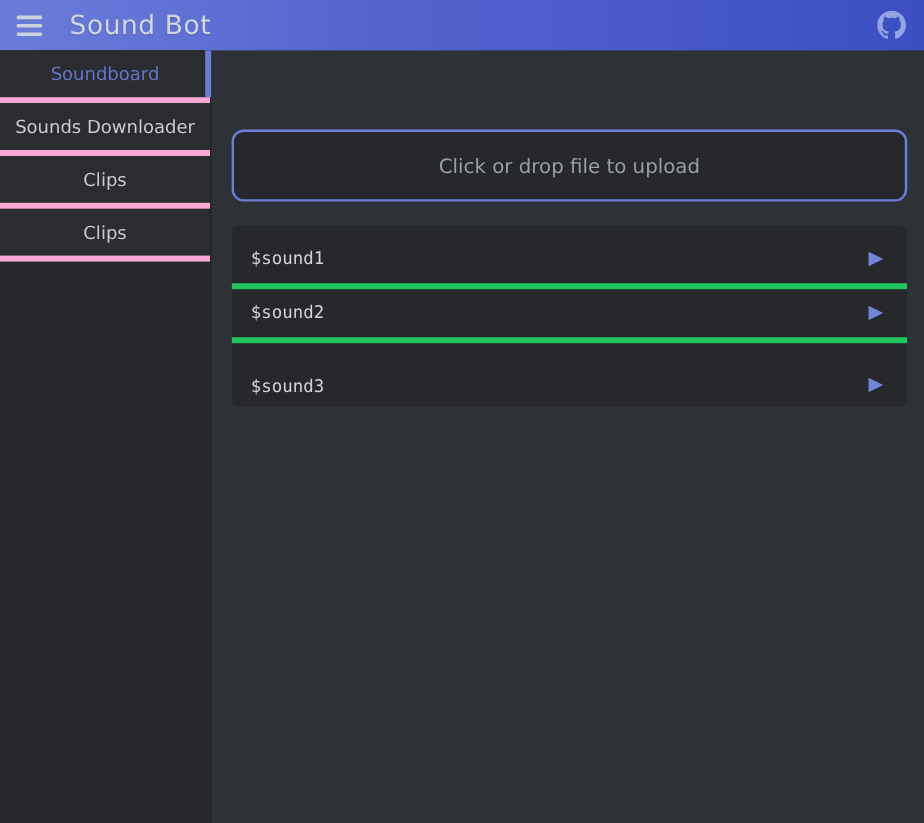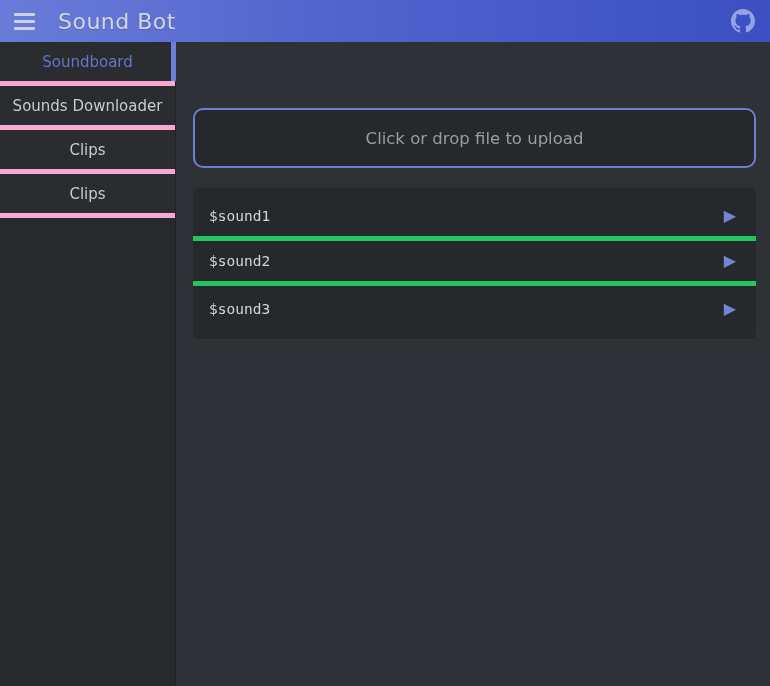--- a/index.html
+++ b/index.html
@@ -109,21 +109,21 @@
   }
   .sound-row {
     height: 45px;
     display: flex; align-items: center;
     padding: 0 16px;
     font-family: "DejaVu Sans Mono", "Liberation Mono", monospace;
     font-size: 14.5px;
     color: #d2d4d6;
     border-bottom: 5px solid #22c55e;
   }
-  .sound-row:last-child { border-bottom: none; }
+  .sound-row:last-child { border-bottom: none; align-items: flex-end; }
   .play-button {
     margin-left: auto;
     background: transparent; border: none;
     color: #7185d9;
     font-size: 16px;
     line-height: 1;
     cursor: pointer;
     padding: 2px 4px;
   }
 </style>

